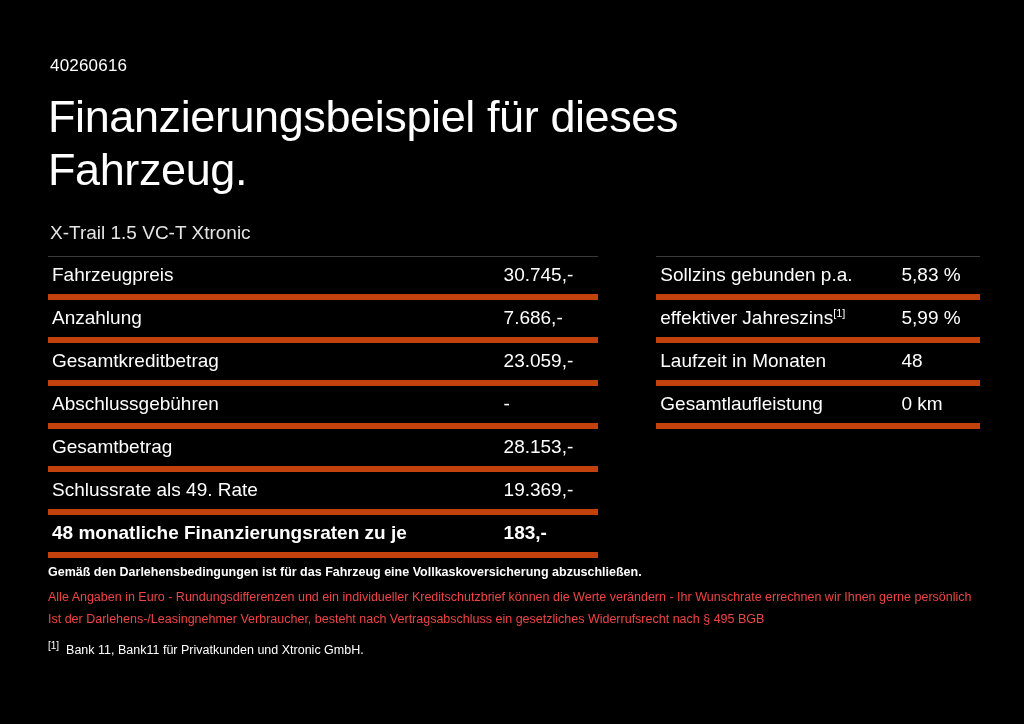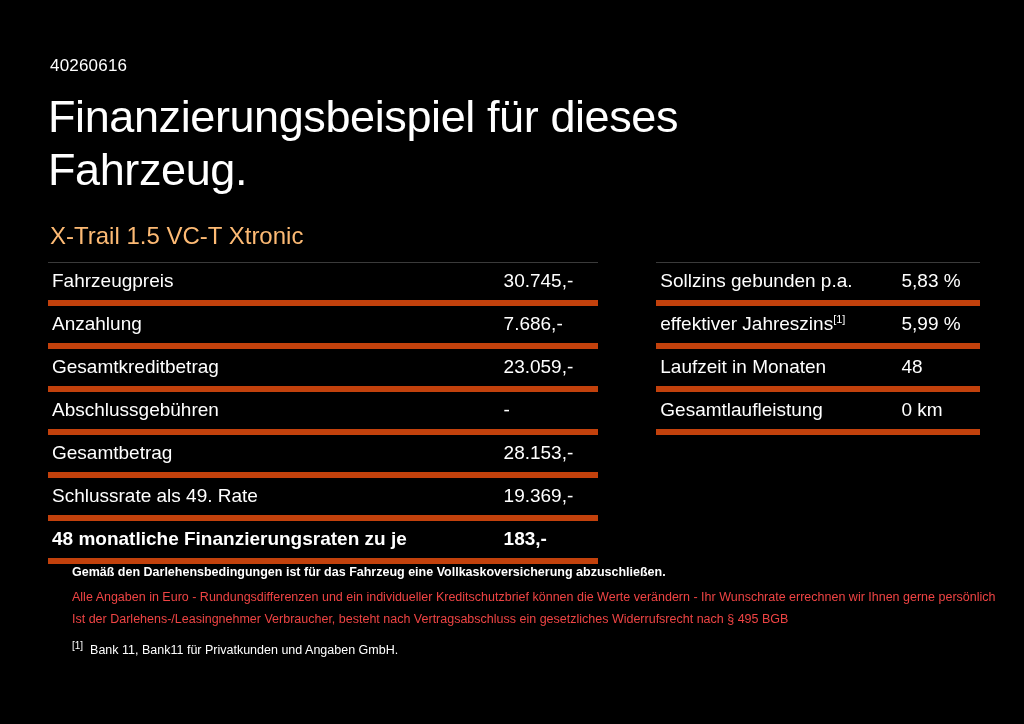--- a/index.html
+++ b/index.html
@@ -31,23 +31,23 @@
   .headline {
     font-size: 45px;
     line-height: 1.18;
     font-weight: 400;
     margin: 14px 0 0 0;
     letter-spacing: -0.4px;
     color: #ffffff;
     max-width: 700px;
   }
   .model {
-    font-size: 24px;
+    font-size: 19px;
     margin: 26px 0 0 2px;
-    color: #fdba74;
+    color: #e5e5e5;
   }
   .tables {
     display: flex;
     margin-top: 12px;
     gap: 0;
   }
   .table-col {
     box-sizing: border-box;
   }
   .col-left {
@@ -84,21 +84,20 @@
   sup.fn {
     font-size: 11px;
     vertical-align: super;
     line-height: 0;
   }
   .footnotes {
     position: absolute;
     left: 48px;
     top: 565px;
     width: 930px;
-    margin-left: 24px;
   }
   .fn-bold {
     font-size: 12.5px;
     font-weight: bold;
     margin-bottom: 11px;
     color: #ffffff;
   }
   .fn-line {
     font-size: 12.5px;
     margin-bottom: 8px;
@@ -185,16 +184,16 @@
         </tbody>
       </table>
     </div>
 
   </div>
 
   <div class="footnotes">
     <div class="fn-bold">Gemäß den Darlehensbedingungen ist für das Fahrzeug eine Vollkaskoversicherung abzuschließen.</div>
     <div class="fn-line">Alle Angaben in Euro - Rundungsdifferenzen und ein individueller Kreditschutzbrief können die Werte verändern - Ihr Wunschrate errechnen wir Ihnen gerne persönlich</div>
     <div class="fn-line">Ist der Darlehens-/Leasingnehmer Verbraucher, besteht nach Vertragsabschluss ein gesetzliches Widerrufsrecht nach § 495 BGB</div>
-    <div class="fn-last"><sup>[1]</sup>&nbsp; <span>Bank 11, Bank11 für Privatkunden und Angaben GmbH.</span></div>
+    <div class="fn-last"><sup>[1]</sup>&nbsp; <span>Bank 11, Bank11 für Privatkunden und Xtronic GmbH.</span></div>
   </div>
 
 </div>
 
 </body></html>

